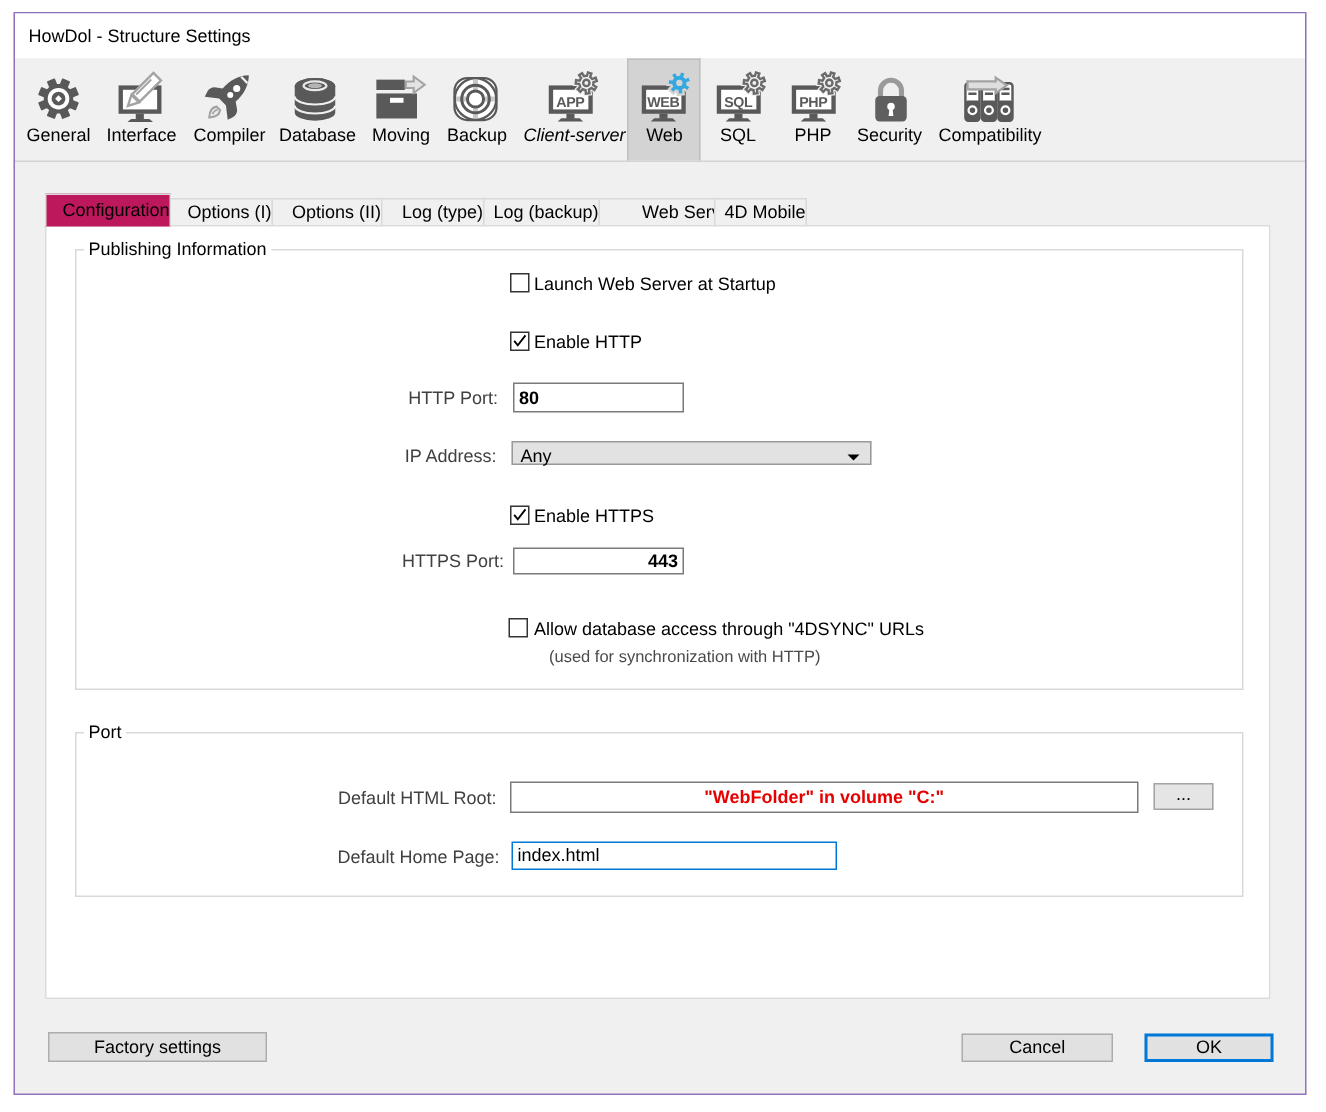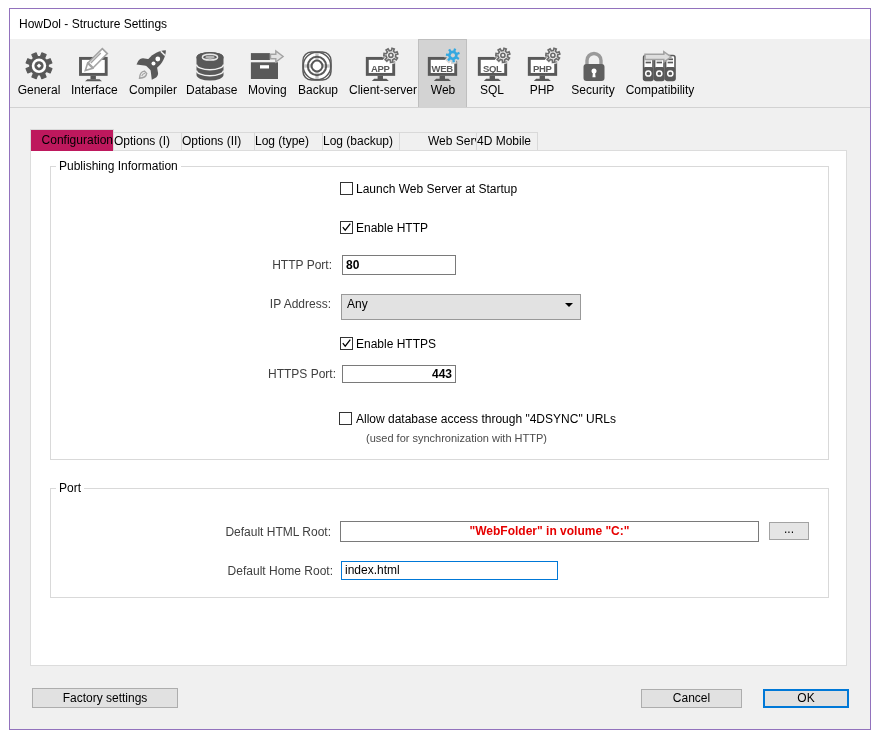--- a/index.html
+++ b/index.html
@@ -4,21 +4,21 @@
 <style>
   * { margin:0; padding:0; box-sizing:border-box; }
   html,body { width:884px; height:741px; background:#ffffff; font-family:"Liberation Sans", sans-serif; }
   .abs { position:absolute; }
   body { position:relative; overflow:hidden; }
   .win { position:absolute; left:9px; top:8px; width:862px; height:722px; border:1px solid #9272bd; background:#f0f0f0; }
   .title { position:absolute; left:10px; top:9px; width:860px; height:30px; background:#ffffff; font-size:12px; color:#000; line-height:30px; padding-left:9px; }
   .toolbar { position:absolute; left:10px; top:39px; width:860px; height:69px; background:#f0f0f0; border-bottom:1px solid #d2d2d2; }
   .tsel { position:absolute; left:418px; top:39px; width:49px; height:68px; background:#d3d3d3; border:1px solid #bfbfbf; border-bottom:none; }
   .tlabel { position:absolute; top:83px; height:15px; line-height:15px; font-size:12px; color:#000; text-align:center; white-space:nowrap; }
-  .tab { position:absolute; font-size:12px; color:#000; text-align:left; background:#f0f0f0; border:1px solid #d9d9d9; white-space:nowrap; overflow:hidden; }
+  .tab { position:absolute; font-size:12px; color:#000; text-align:right; background:#f0f0f0; border:1px solid #d9d9d9; white-space:nowrap; overflow:hidden; }
   .tabsel { position:absolute; left:30px; top:129px; width:84px; height:22px; background:#be185d; border:1px solid #d9d9d9; border-bottom:none; z-index:3; font-size:12px; text-align:right; line-height:21px; }
   .panel { position:absolute; left:30px; top:150px; width:817px; height:516px; background:#fff; border:1px solid #dcdcdc; z-index:1; }
   .group { position:absolute; border:1px solid #d9d9d9; z-index:2; }
   .legend { position:absolute; background:#fff; font-size:12px; padding:0 3px; z-index:3; line-height:13px; }
   .lbl { position:absolute; font-size:12px; color:#000; height:14px; line-height:14px; white-space:nowrap; z-index:4; }
   .rlbl { position:absolute; font-size:12px; color:#404040; height:14px; line-height:14px; text-align:right; white-space:nowrap; z-index:4; }
   .cb { position:absolute; width:13px; height:13px; background:#fff; border:1px solid #333333; z-index:4; }
   .inp { position:absolute; background:#fff; border:1px solid #7a7a7a; font-size:12px; line-height:18px; z-index:4; }
   .btn { position:absolute; background:#e1e1e1; border:1px solid #adadad; font-size:12px; text-align:center; z-index:4; }
   svg { display:block; }
@@ -144,21 +144,21 @@
     <path d="M27.6,16.5 h5.4" stroke="#595959" stroke-width="1.7"></path>
     <path d="M5,8.3 h18.8 v-2.6 l7.4,5.2 -7.4,5.2 v-2.6 H5 Z" fill="#dedede" stroke="#a3a3a3" stroke-width="1.5"></path>
   </svg>
 
 <div class="tlabel" style="left:17px;width:44px;">General</div>
 <div class="tlabel" style="left:71px;width:46px;">Interface</div>
 <div class="tlabel" style="left:129px;width:46px;">Compiler</div>
 <div class="tlabel" style="left:186px;width:49px;">Database</div>
 <div class="tlabel" style="left:248px;width:38px;">Moving</div>
 <div class="tlabel" style="left:298px;width:38px;">Backup</div>
-<div class="tlabel" style="left:349px;width:63px;">Client-server</div>
+<div class="tlabel" style="left:349px;width:63px;font-style:italic;">Client-server</div>
 <div class="tlabel" style="left:430px;width:26px;">Web</div>
 <div class="tlabel" style="left:478px;width:28px;">SQL</div>
 <div class="tlabel" style="left:528px;width:28px;">PHP</div>
 <div class="tlabel" style="left:568px;width:50px;">Security</div>
 <div class="tlabel" style="left:625px;width:70px;">Compatibility</div>
 
 <div class="tabsel">Configuration</div>
 <div class="tab" style="left:113px;top:132px;width:69px;height:19px;line-height:17px;">Options (I)</div>
 <div class="tab" style="left:181px;top:132px;width:74px;height:19px;line-height:17px;">Options (II)</div>
 <div class="tab" style="left:254px;top:132px;width:69px;height:19px;line-height:17px;">Log (type)</div>
@@ -176,34 +176,34 @@
 <div class="lbl" style="left:356px;top:182px;">Launch Web Server at Startup</div>
 <div class="cb" style="left:340px;top:221px;">
     <svg width="11" height="11" viewBox="0 0 11 11">
       <polyline points="1.8,5.2 4.2,8.2 9.3,1.6" fill="none" stroke="#000" stroke-width="1.25"></polyline>
     </svg>
   </div>
 <div class="lbl" style="left:356px;top:221px;">Enable HTTP</div>
 <div class="rlbl" style="left:230px;top:258px;width:102px;">HTTP Port:</div>
 <div class="inp" style="left:342px;top:255px;width:114px;height:20px;line-height:18px;font-weight:bold;padding-left:3px;">80</div>
 <div class="rlbl" style="left:230px;top:297px;width:101px;">IP Address:</div>
-<div class="inp" style="left:341px;top:294px;width:240px;height:26px;line-height:19px;background:#e2e2e2;border-color:#999999;padding-left:5px;">Any<span style="position:absolute;right:7px;top:8px;width:0;height:0;border-left:4px solid transparent;border-right:4px solid transparent;border-top:4px solid #000;"></span></div>
+<div class="inp" style="left:341px;top:294px;width:240px;height:16px;line-height:19px;background:#e2e2e2;border-color:#999999;padding-left:5px;">Any<span style="position:absolute;right:7px;top:8px;width:0;height:0;border-left:4px solid transparent;border-right:4px solid transparent;border-top:4px solid #000;"></span></div>
 <div class="cb" style="left:340px;top:337px;">
     <svg width="11" height="11" viewBox="0 0 11 11">
       <polyline points="1.8,5.2 4.2,8.2 9.3,1.6" fill="none" stroke="#000" stroke-width="1.25"></polyline>
     </svg>
   </div>
 <div class="lbl" style="left:356px;top:337px;">Enable HTTPS</div>
 <div class="rlbl" style="left:230px;top:367px;width:106px;">HTTPS Port:</div>
 <div class="inp" style="left:342px;top:365px;width:114px;height:18px;line-height:16px;font-weight:bold;text-align:right;padding-right:3px;">443</div>
 <div class="cb" style="left:339px;top:412px;"></div>
 <div class="lbl" style="left:356px;top:412px;">Allow database access through "4DSYNC" URLs</div>
 <div class="lbl" style="left:366px;top:431px;color:#4a4a4a;font-size:11px;">(used for synchronization with HTTP)</div>
 
 <div class="rlbl" style="left:200px;top:525px;width:131px;">Default HTML Root:</div>
 <div class="inp" style="left:340px;top:521px;width:419px;height:21px;line-height:19px;color:#e60000;font-weight:bold;text-align:center;">"WebFolder" in volume "C:"</div>
 <div class="btn" style="left:769px;top:522px;width:40px;height:18px;line-height:13px;background:#e5e5e5;border-color:#a3a3a3;">...</div>
-<div class="rlbl" style="left:200px;top:564px;width:133px;">Default Home Root:</div>
+<div class="rlbl" style="left:200px;top:564px;width:133px;">Default Home Page:</div>
 <div class="inp" style="left:341px;top:561px;width:217px;height:19px;line-height:17px;border-color:#0078d7;padding-left:3px;">index.html</div>
 
 <div class="btn" style="left:32px;top:688px;width:146px;height:20px;line-height:18px;">Factory settings</div>
 <div class="btn" style="left:641px;top:689px;width:101px;height:19px;line-height:17px;">Cancel</div>
 <div class="btn" style="left:763px;top:689px;width:86px;height:19px;line-height:15px;border:2px solid #0078d7;">OK</div>
 
 </body></html>

